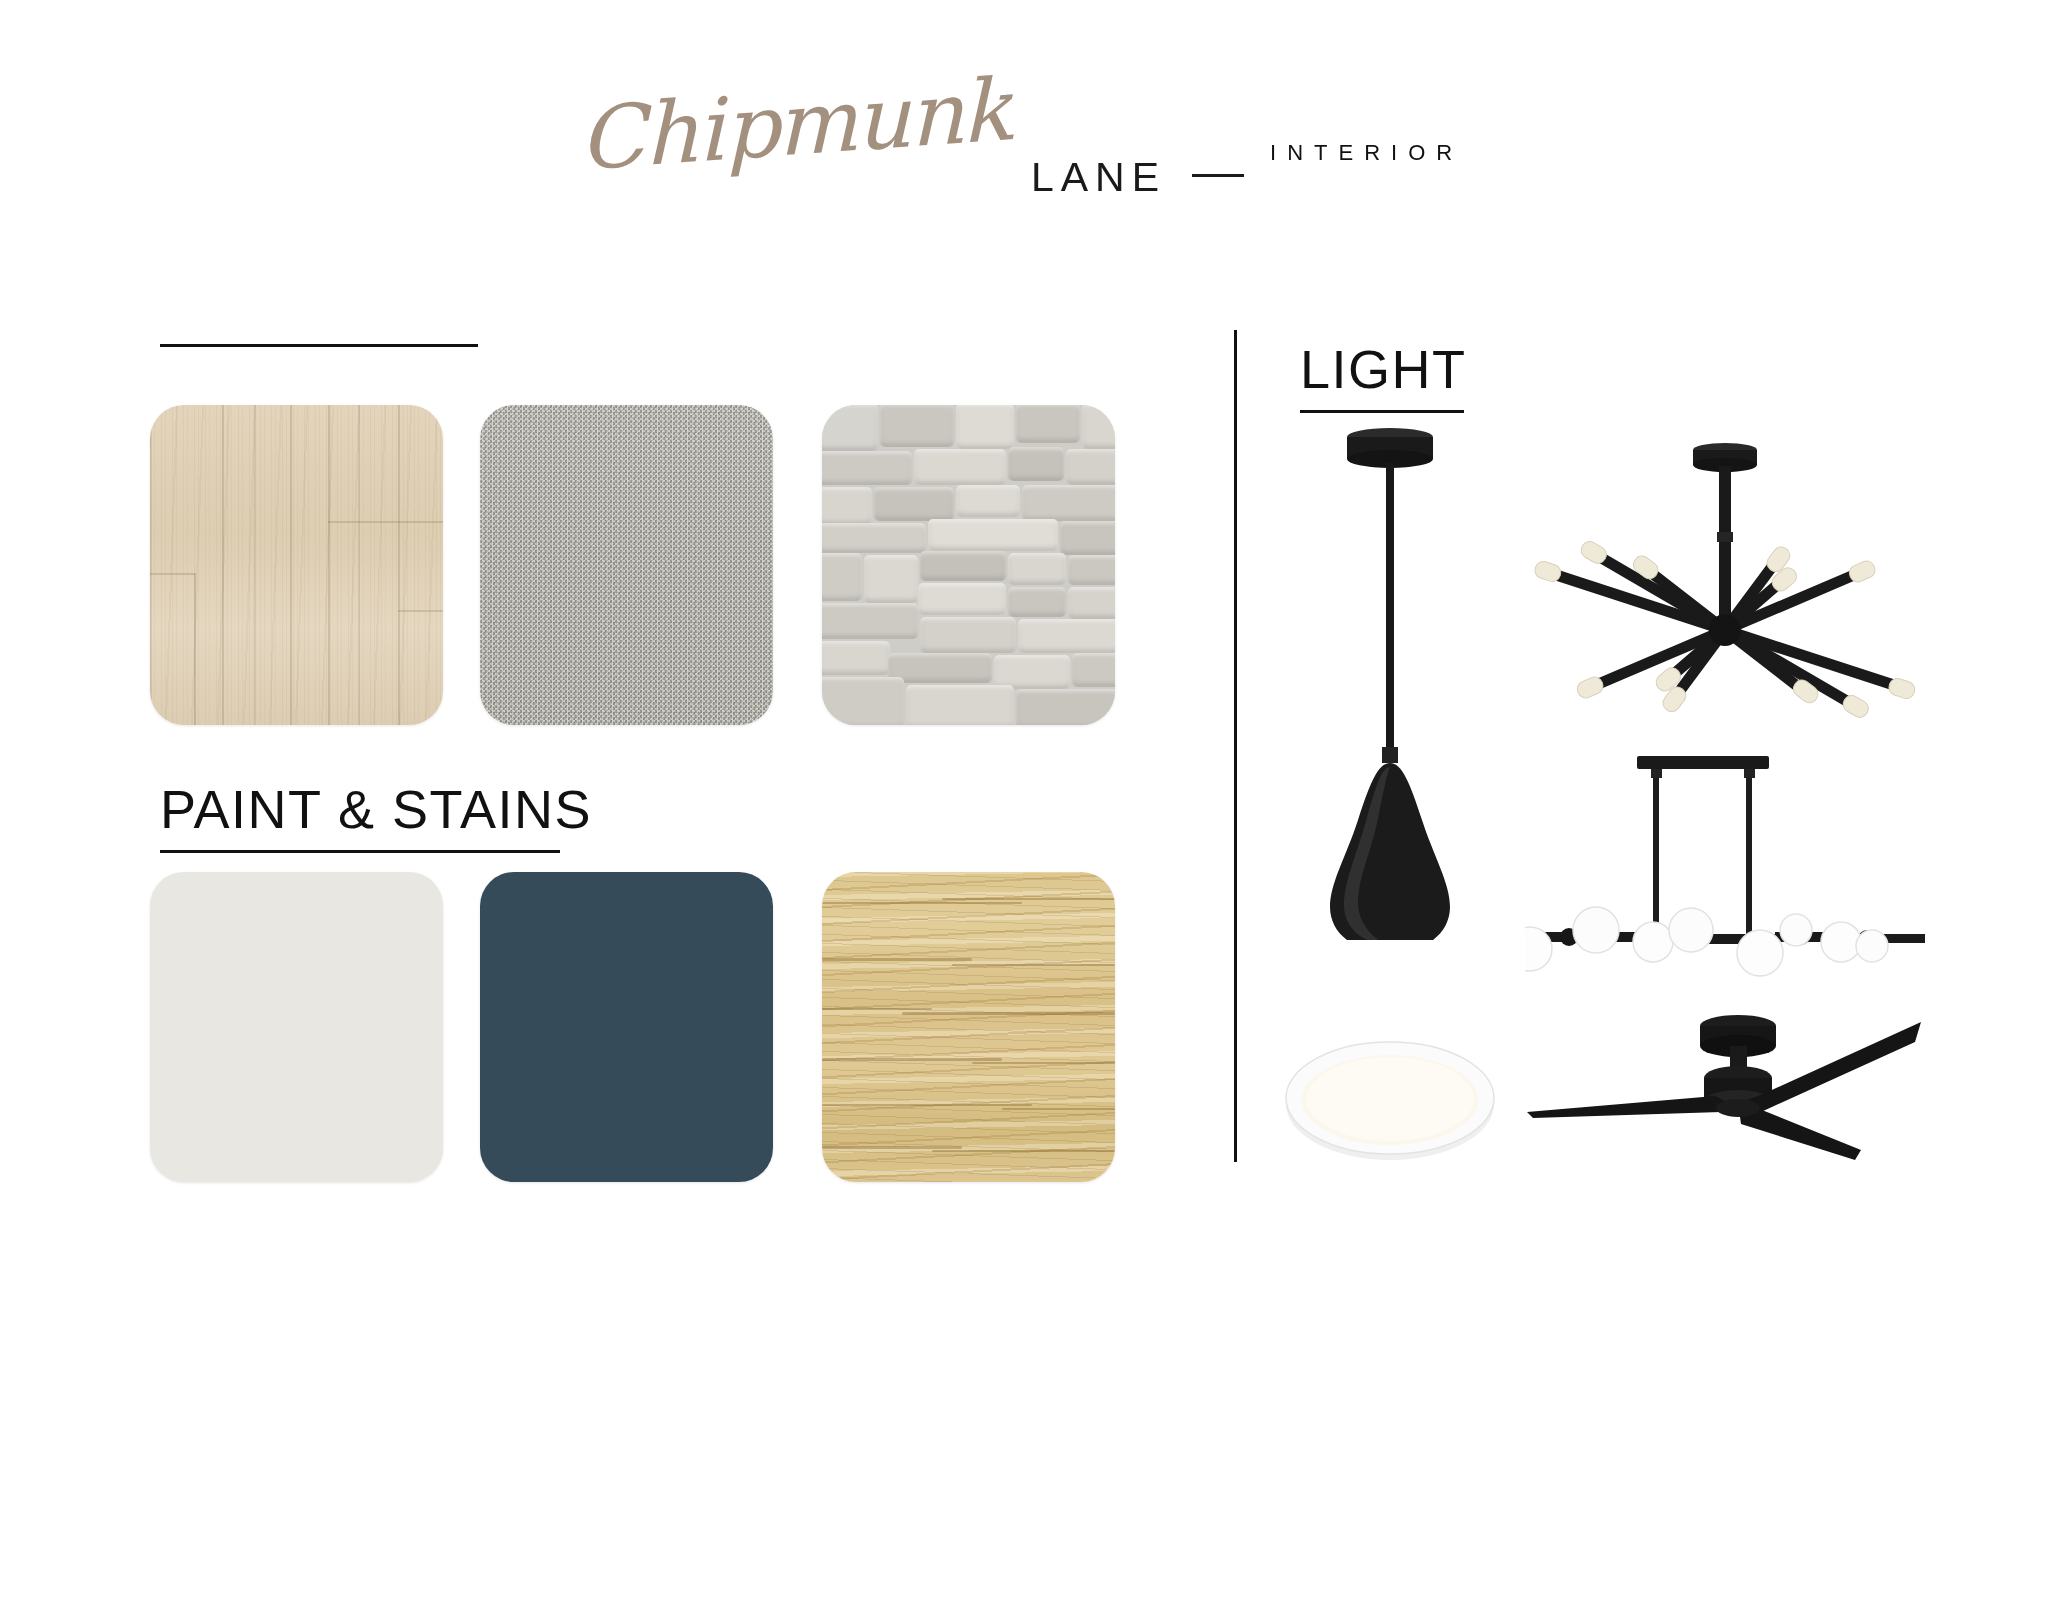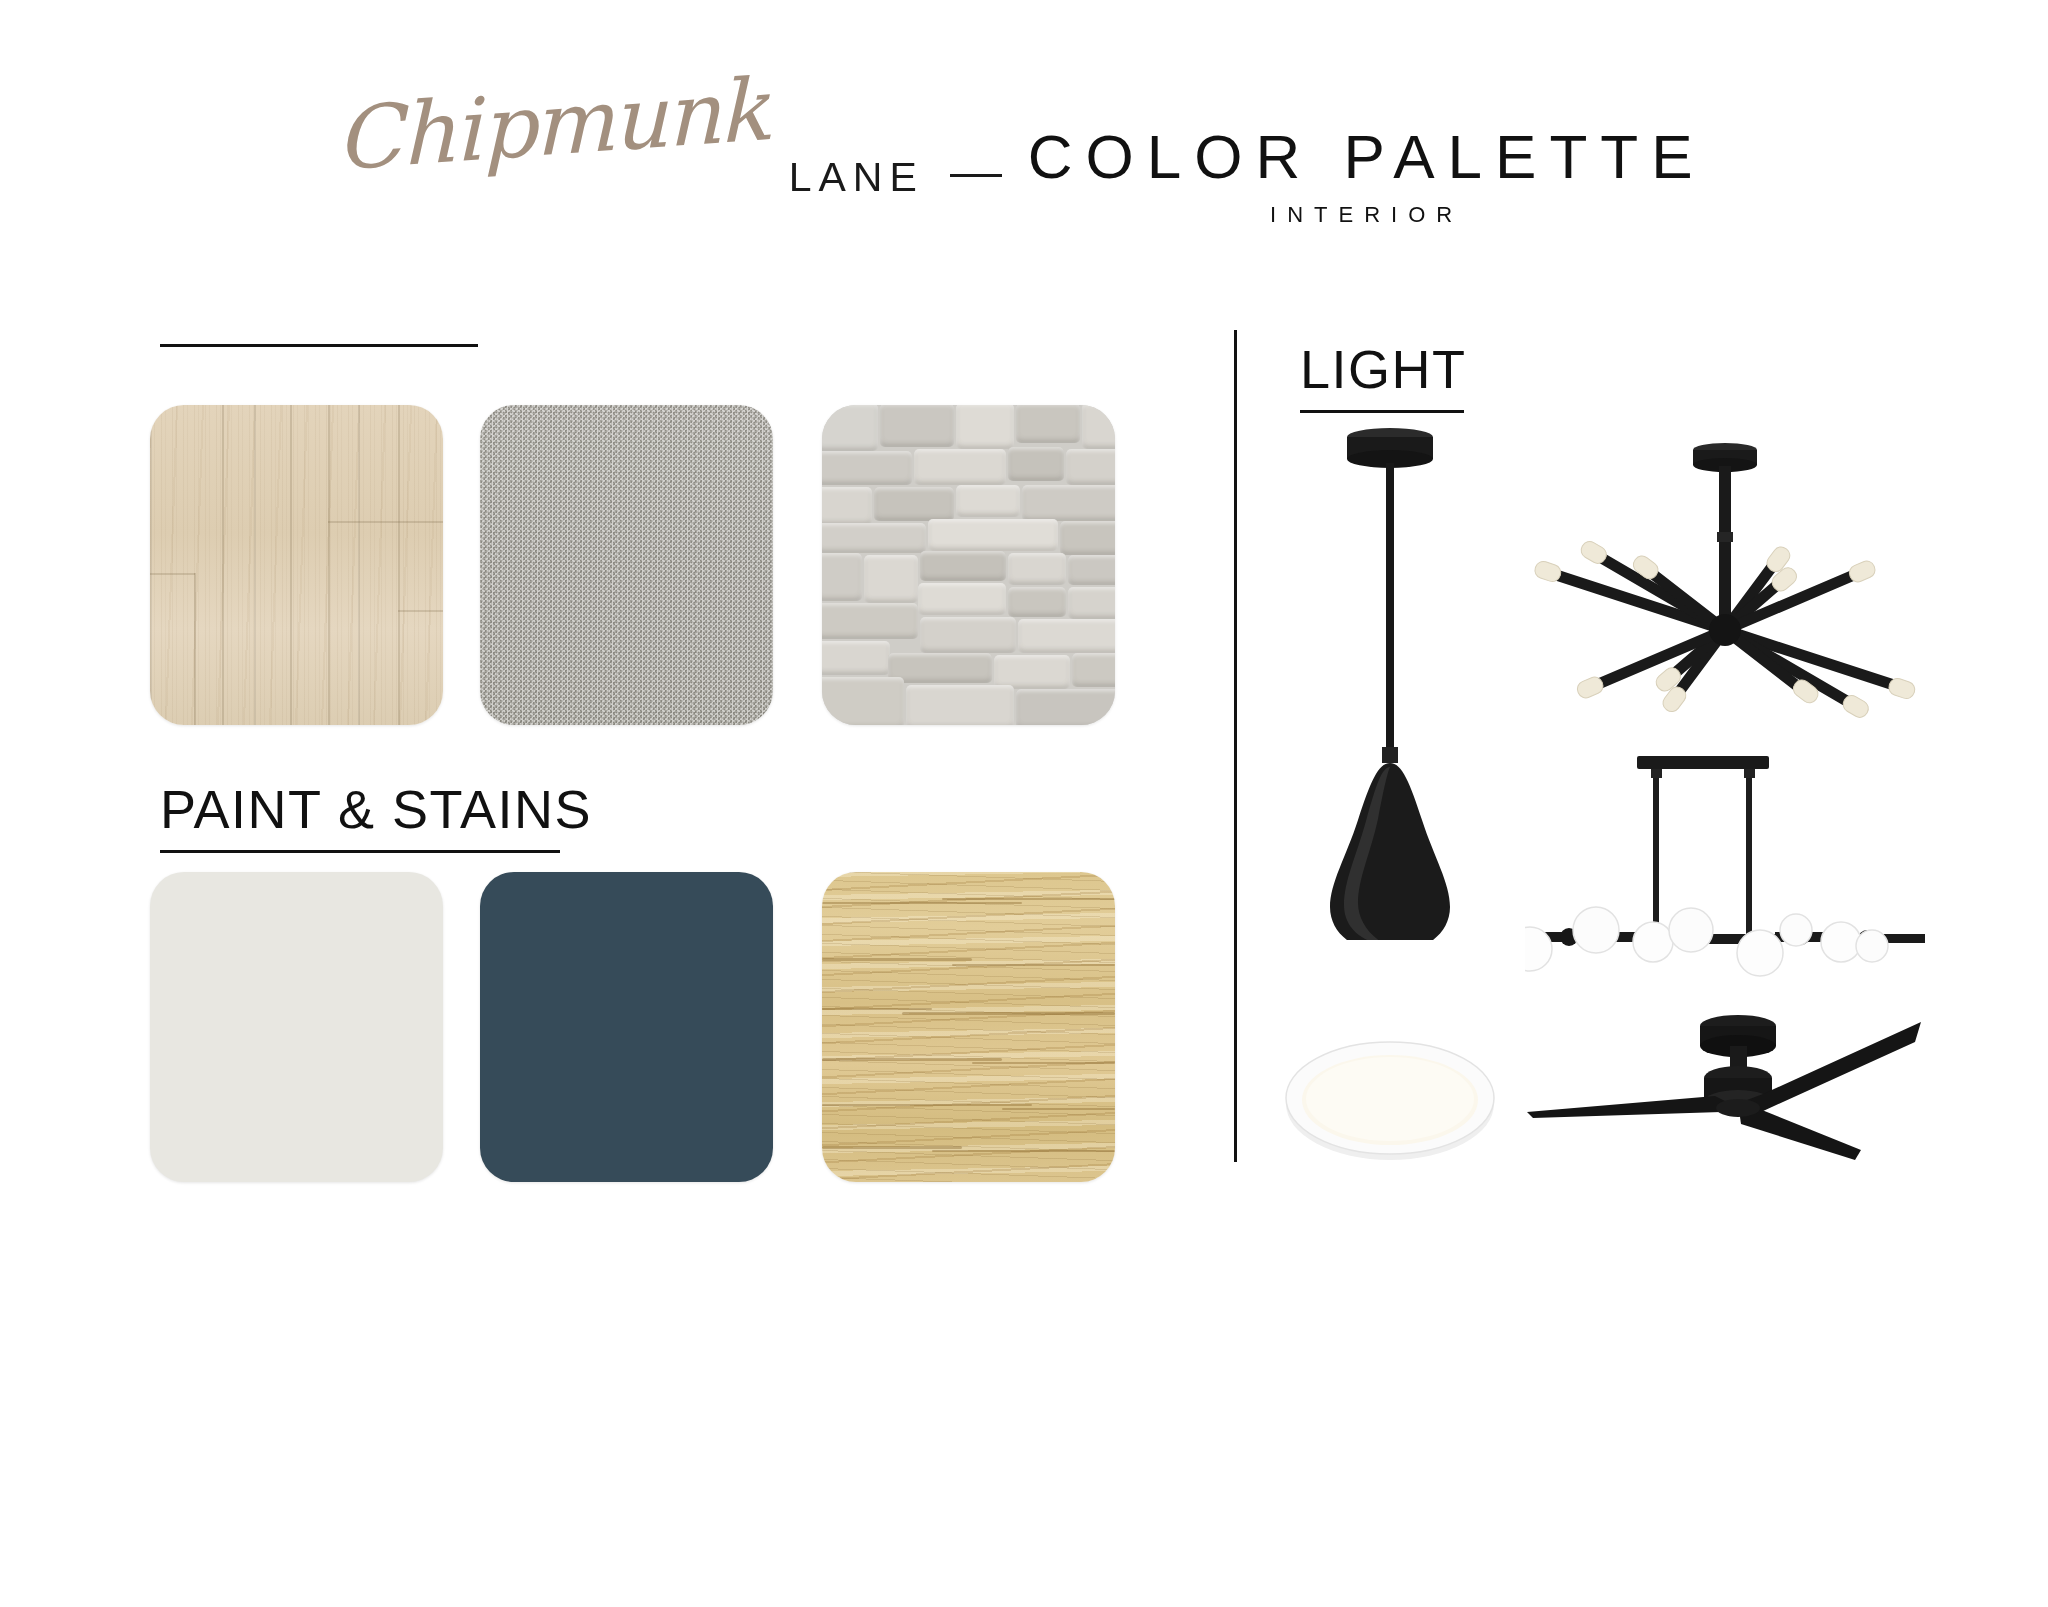--- a/index.html
+++ b/index.html
@@ -167,21 +167,20 @@
 <body>
 
 <div class="board">
 
   <div class="header">
     <div class="header-inner">
       <div class="script-name">Chipmunk</div>
       <div class="lane">LANE</div>
       <div class="dash"></div>
       <div class="title-block">
-        <div class="title-main">COLOR PALETTE</div>
         <div class="title-sub">INTERIOR</div>
       </div>
     </div>
   </div>
 
   <div class="sec-head" style="left:160px;top:330px;">
     <div class="rule" style="width:318px;"></div>
   </div>
 
   <div class="swatch wood-floor" style="left:150px;top:405px;width:293px;height:320px;">

